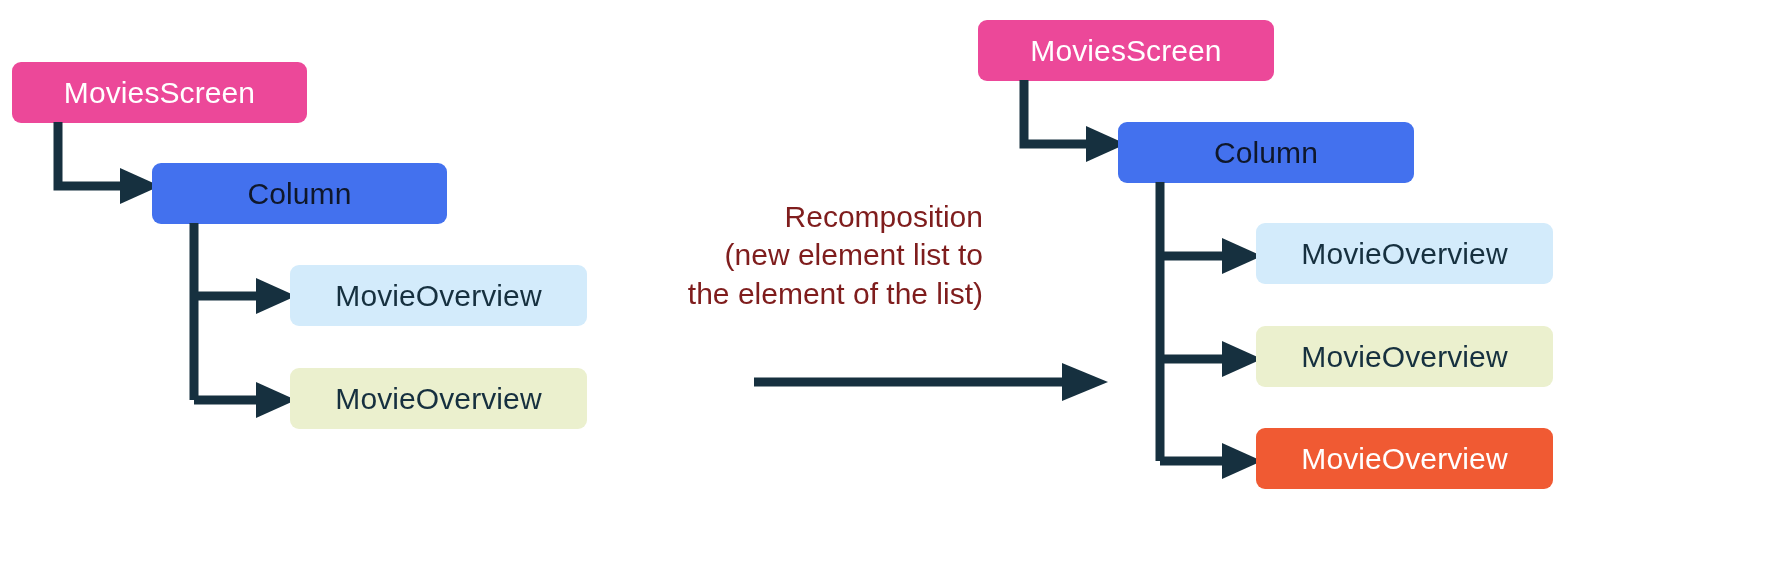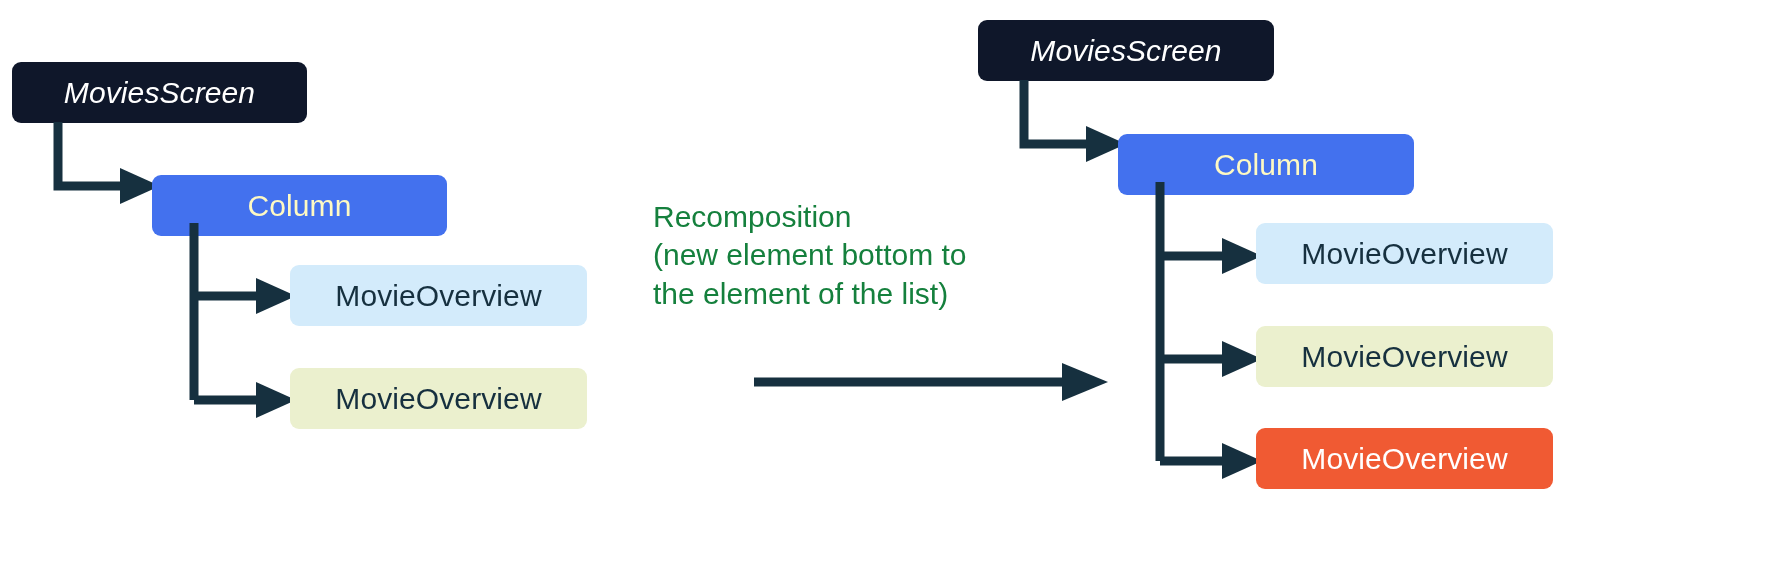--- a/index.html
+++ b/index.html
@@ -24,52 +24,50 @@
     display: flex;
     align-items: center;
     justify-content: center;
     border-radius: 9px;
     font-size: 30px;
     line-height: 1;
     letter-spacing: 0.1px;
     white-space: nowrap;
   }
   .node-green {
-    background: #0f172a;
+    background: #ec4899;
     color: #ffffff;
-    font-style: italic;
   }
   .node-blue {
     background: #4371ee;
-    color: #fef9c3;
-    margin-top: 12px;
+    color: #0f172a;
   }
   .node-lightblue {
     background: #d3ebfb;
     color: #16303f;
   }
   .node-lightyellow {
     background: #ebf0ce;
     color: #16303f;
   }
   .node-orange {
     background: #f05a33;
     color: #ffffff;
   }
   .connector {
     position: absolute;
     overflow: visible;
     pointer-events: none;
   }
   .center-label {
     position: absolute;
-    color: #15803d;
+    color: #7f1d1d;
     font-size: 30px;
     line-height: 1.28;
-    text-align: left;
+    text-align: right;
     white-space: nowrap;
   }
   .center-label div {
     white-space: nowrap;
   }
 </style>
 </head>
 <body>
 
 <div id="canvas">
@@ -104,21 +102,21 @@
     <div class="node node-lightyellow" style="left:290px; top:368px; width:297px; height:61px;">
       <span>MovieOverview</span>
     </div>
 
   </div>
 
   <div>
 
     <div class="center-label" style="left:653px; top:198px; width:330px;">
       <div>Recomposition</div>
-      <div>(new element bottom to</div>
+      <div>(new element list to</div>
       <div>the element of the list)</div>
     </div>
 
     <svg class="connector" style="left:750px; top:360px; width:360px; height:44px;" viewBox="0 0 360 44">
       <path d="M4,22 L322,22" fill="none" stroke="#16303f" stroke-width="9"></path>
       <polygon points="312,3 358,22 312,41" fill="#16303f"></polygon>
     </svg>
 
   </div>
 

